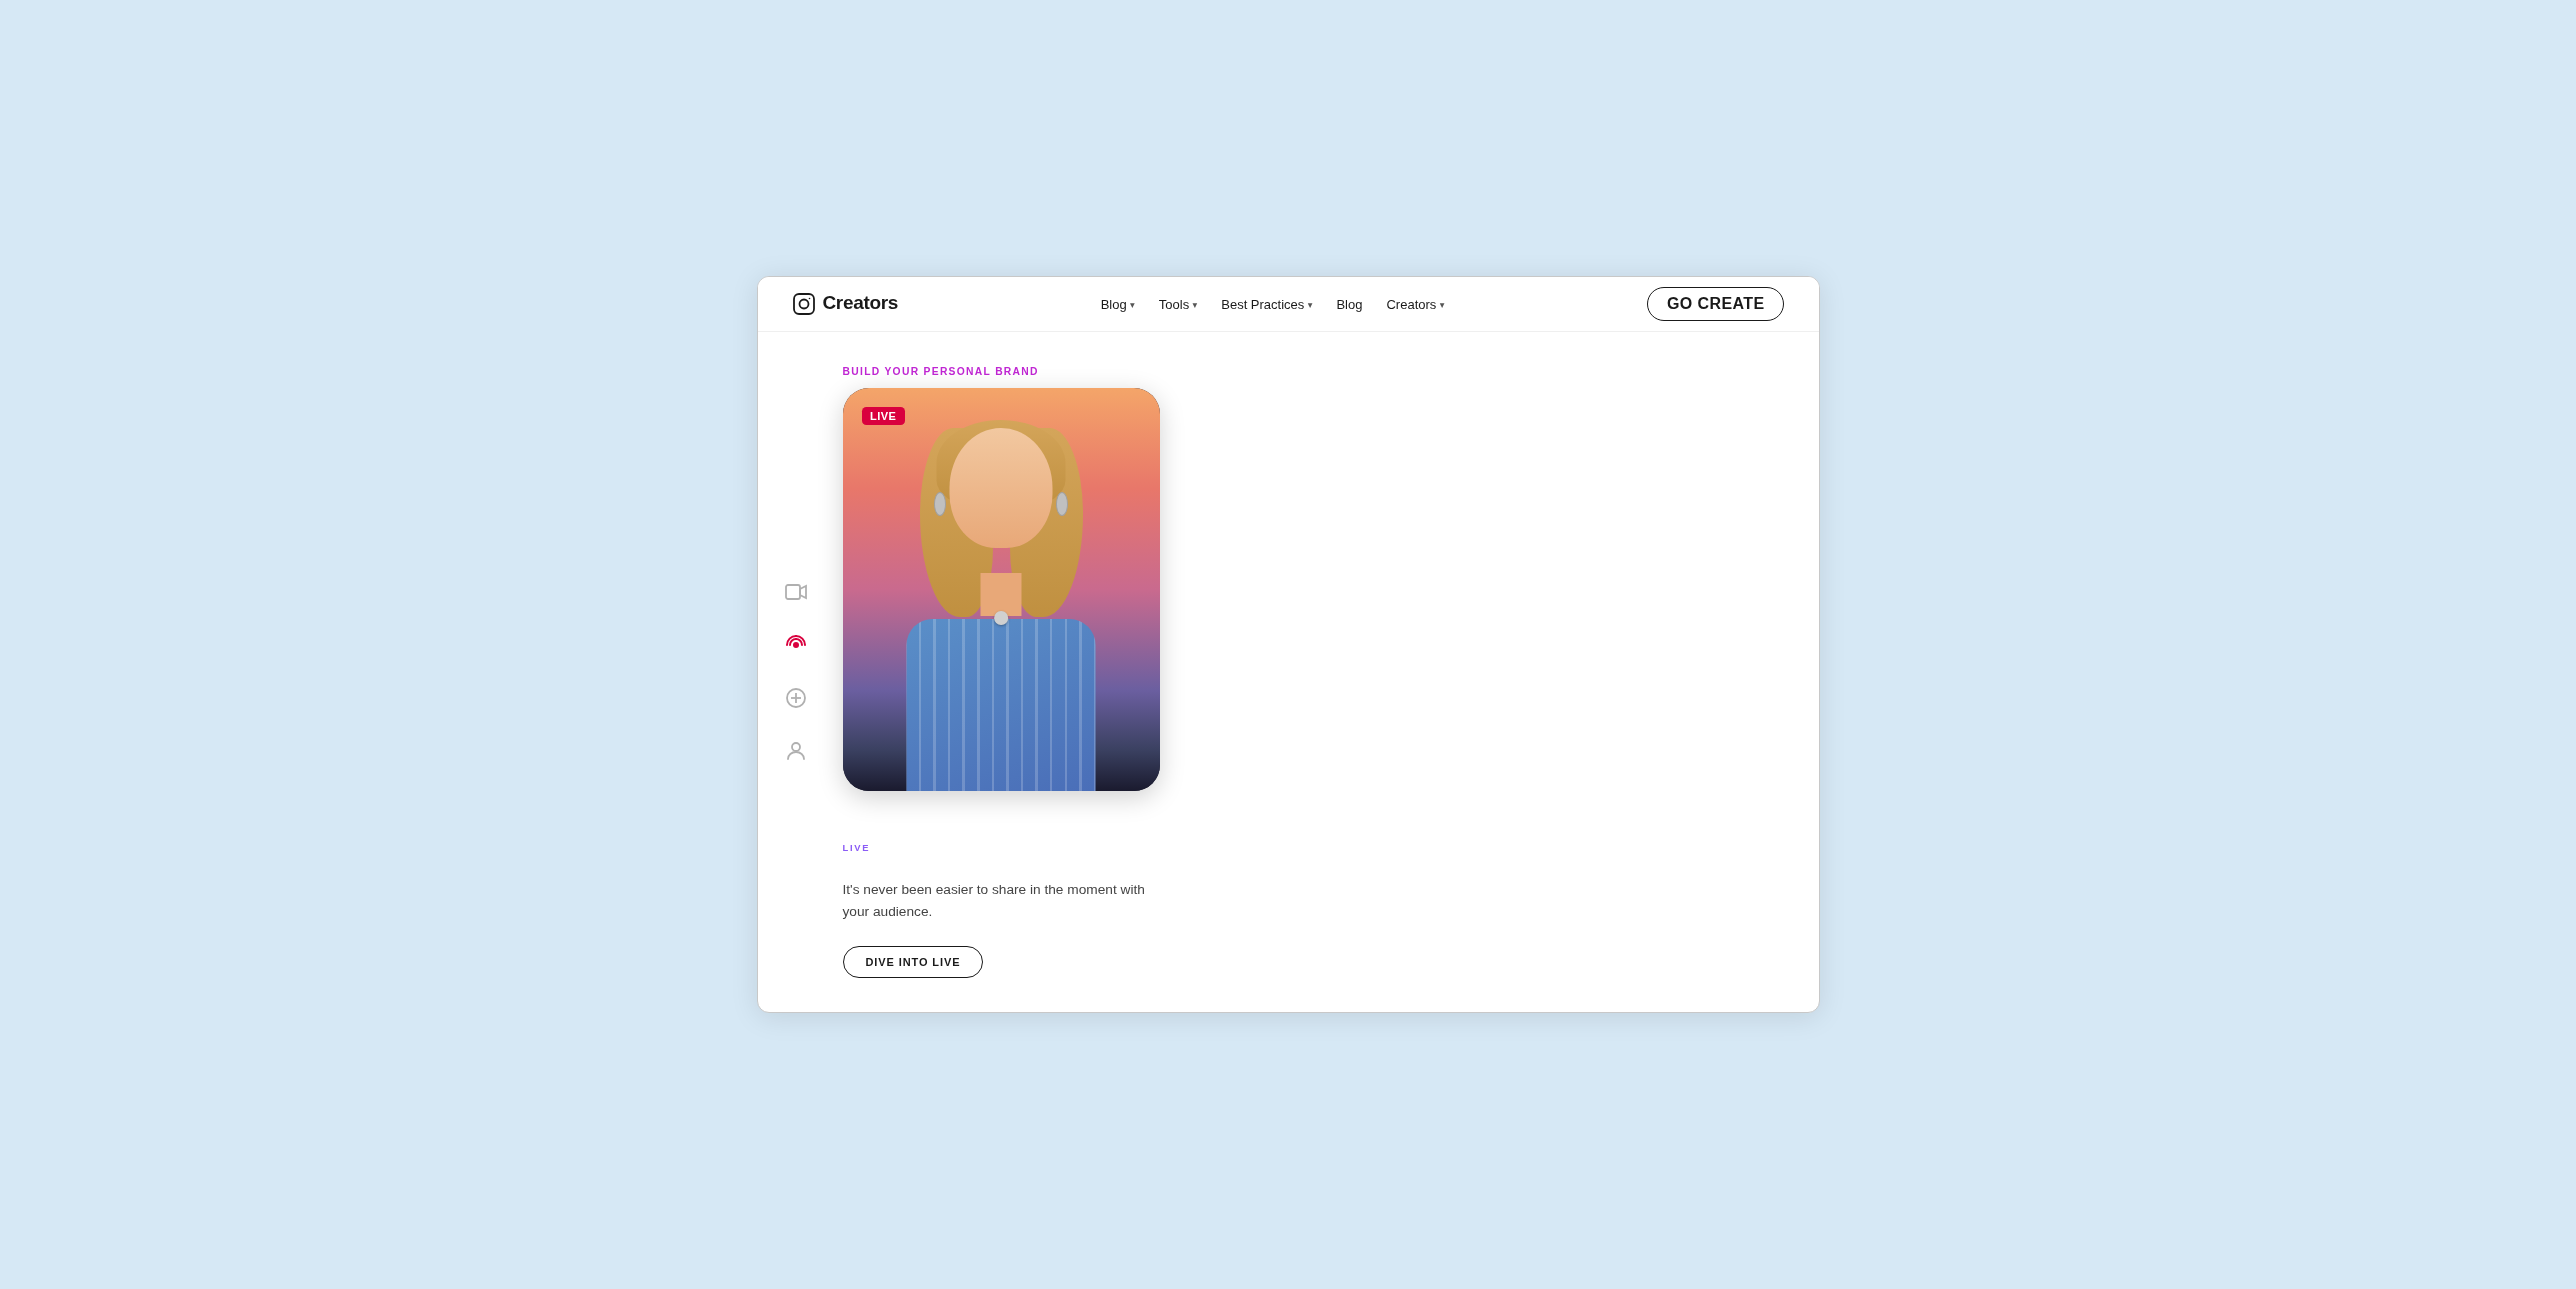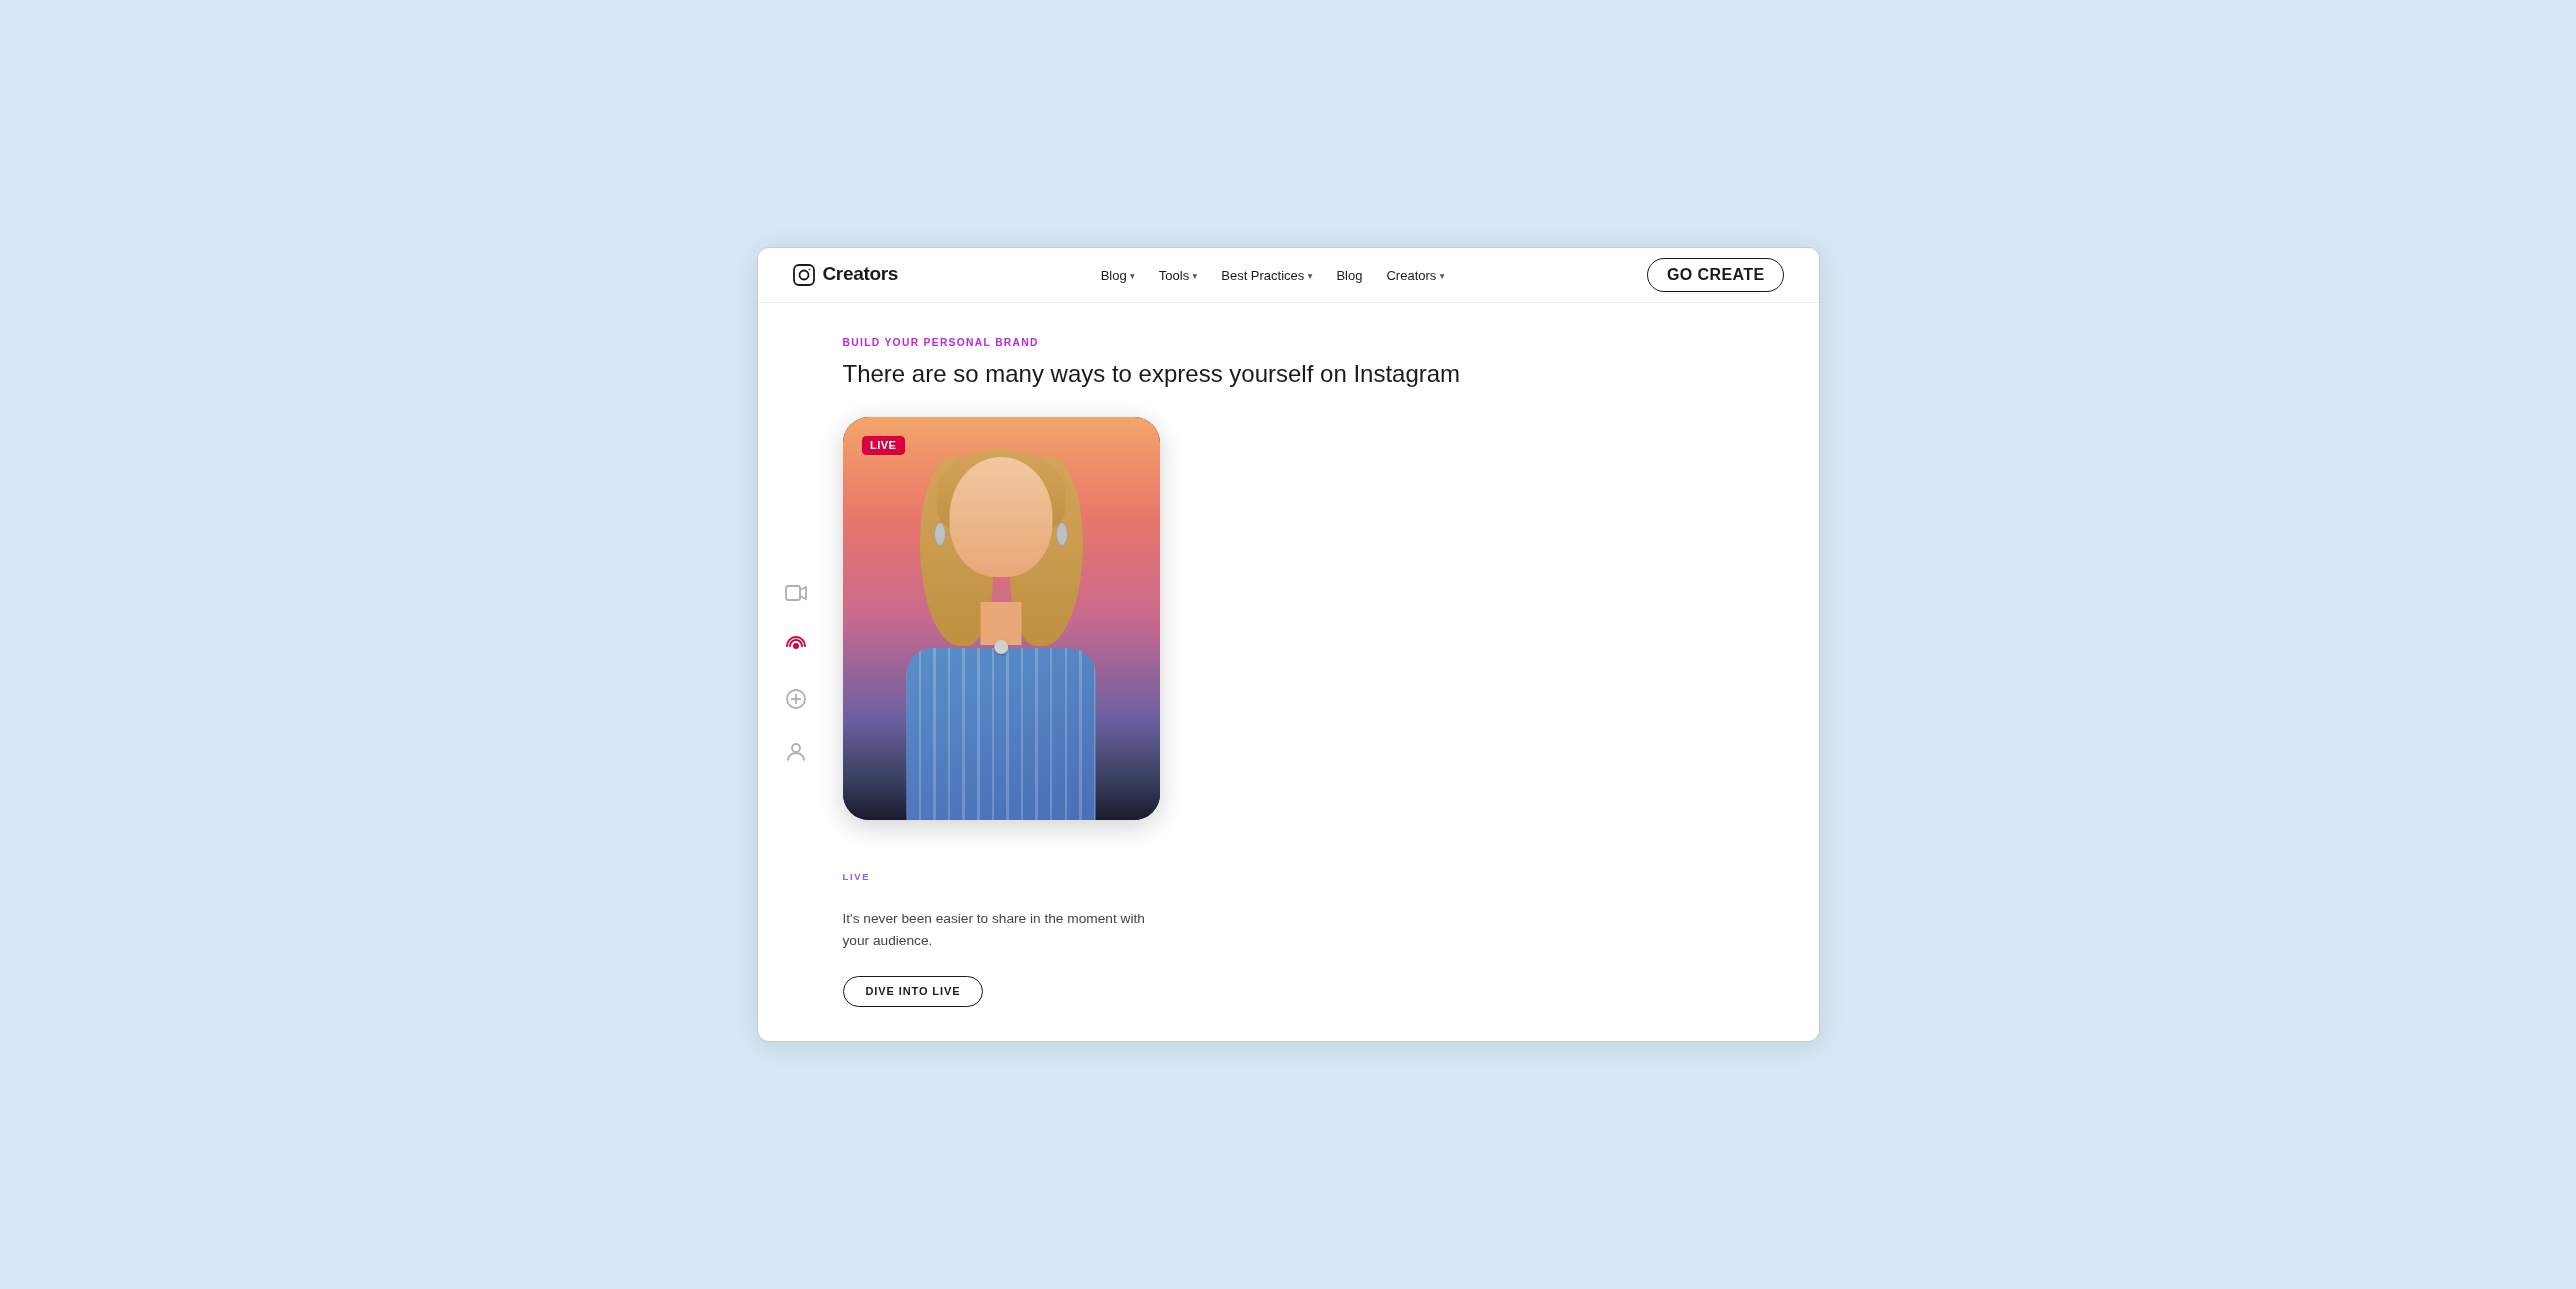--- a/index.html
+++ b/index.html
@@ -310,21 +310,20 @@
       <div class="sidebar-icon">
         <svg viewBox="0 0 24 24" fill="none" stroke="#b0b0b0" stroke-width="1.8">
           <circle cx="12" cy="8" r="4"></circle>
           <path d="M4 20 c0-4 3.6-7 8-7 s8 3 8 7" stroke-linecap="round"></path>
         </svg>
       </div>
     </div>
 
     <div class="content-area">
       <p class="section-label">BUILD YOUR PERSONAL BRAND</p>
-      <h1 class="section-title">There are so many ways to express yourself on Instagram</h1>
 
       <div class="card-row">
 
         <div class="phone-mockup">
           <div class="phone-image-bg">
 
             <div class="live-badge">LIVE</div>
 
             <div style="position:absolute;bottom:0;left:0;right:0;top:0;overflow:hidden;">
 

